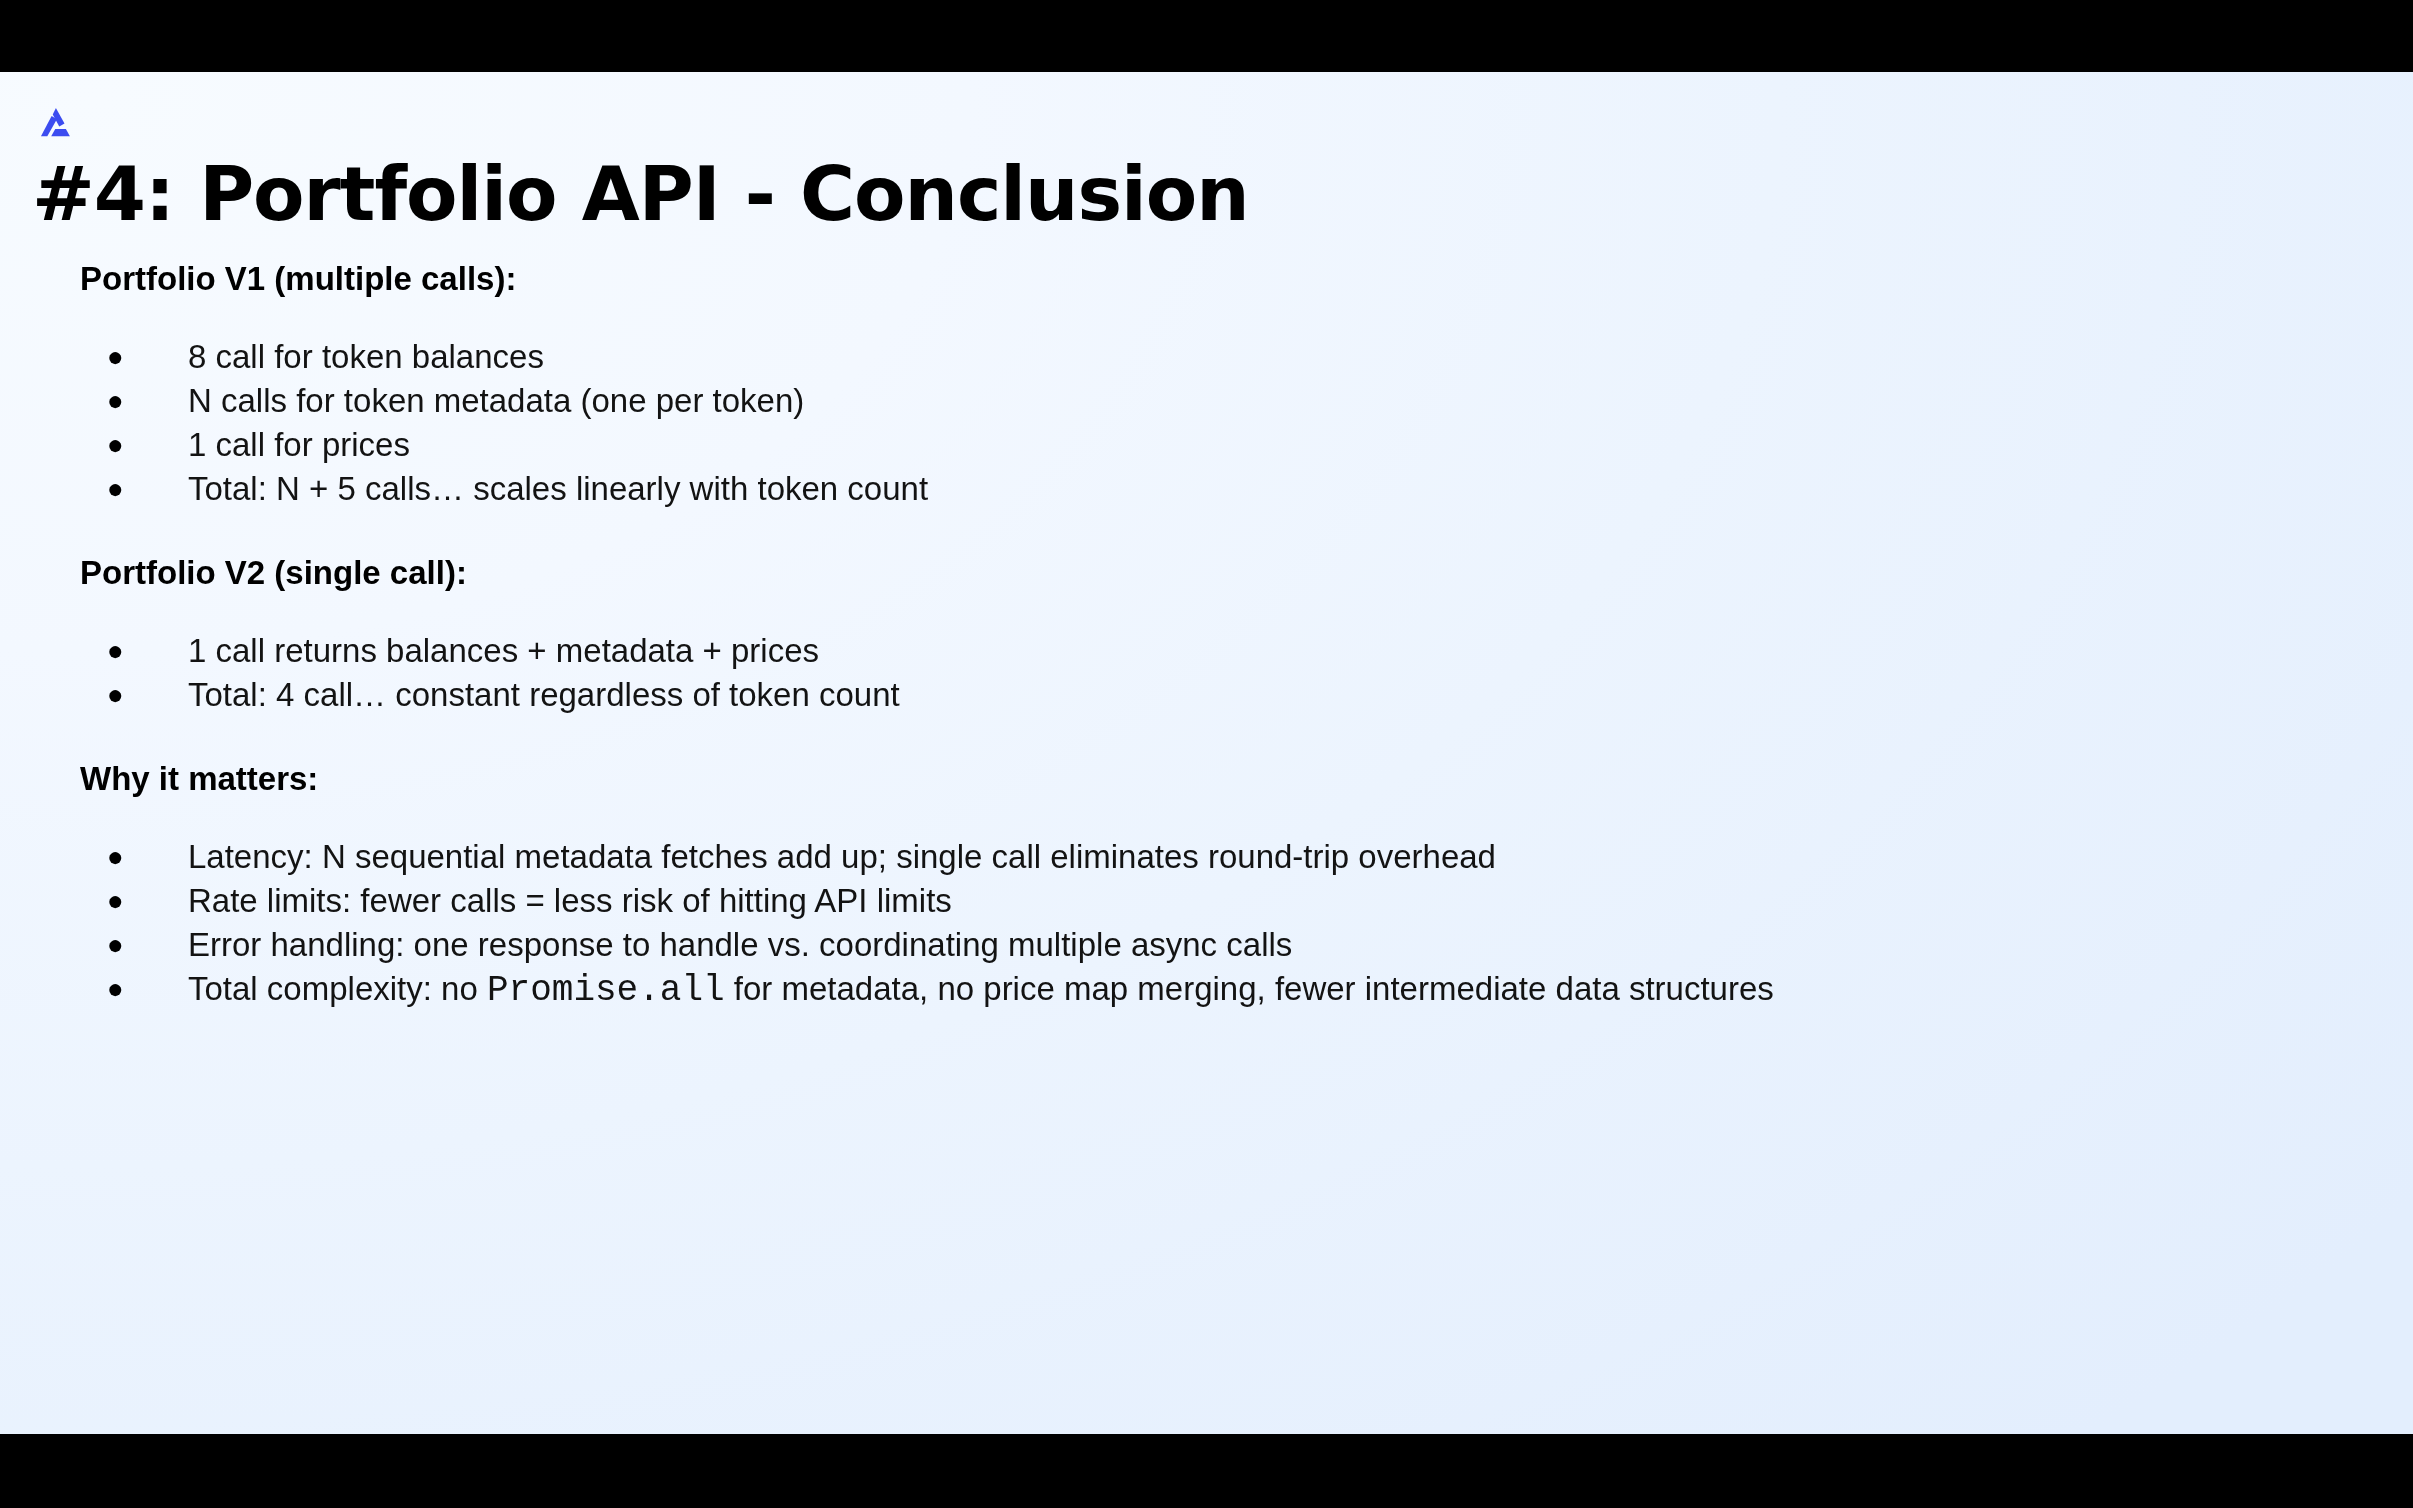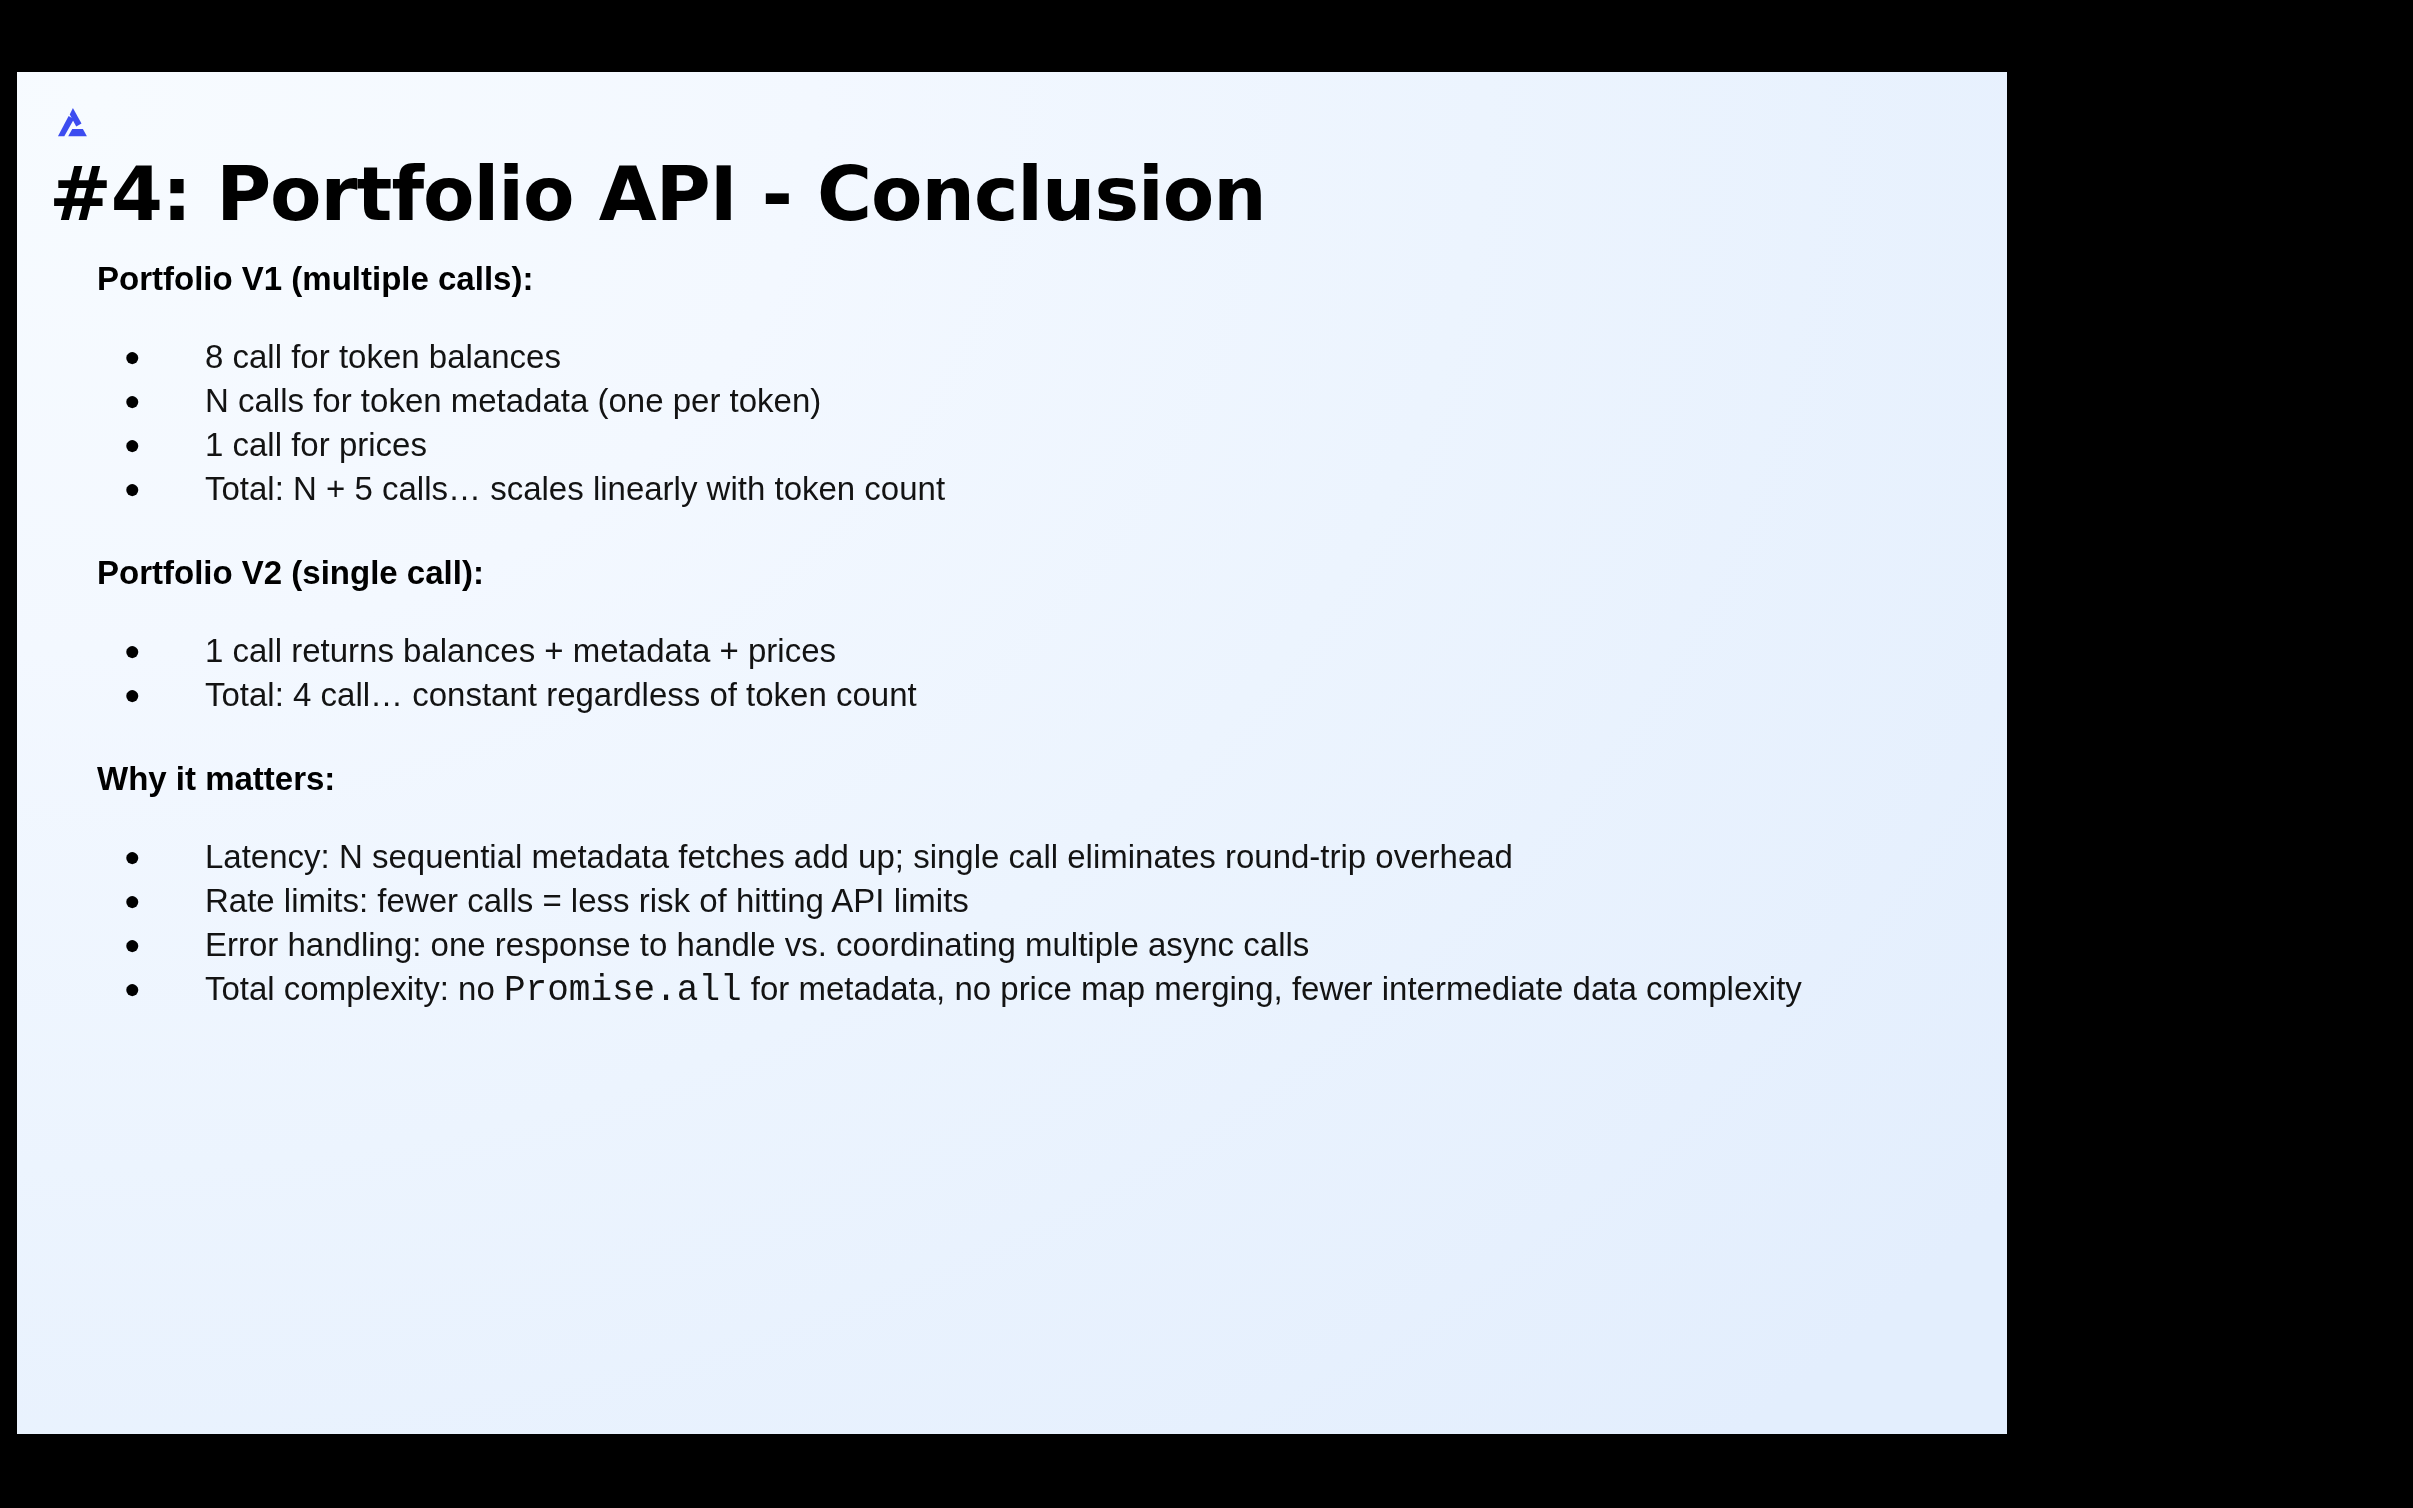--- a/index.html
+++ b/index.html
@@ -27,23 +27,23 @@
     left: 0;
     width: 2413px;
     background: #000000;
   }
   #bar-top    { top: 0;    height: 72px; }
   #bar-bottom { top: 1434px; height: 75px; }
 
   
   #slide {
     position: absolute;
-    left: 17px;
+    left: 0;
     top: 72px;
-    width: 1990px;
+    width: 2413px;
     height: 1362px;
     background:
       radial-gradient(120% 135% at 4% 2%, #f7fbff 0%, #f3f8ff 30%, #ecf4fe 58%, #e3eefd 100%);
     overflow: hidden;
   }
 
   
   #logo {
     position: absolute;
     left: 36px;
@@ -191,21 +191,21 @@
         </li>
         <li class="bullet-item">
           <span class="bullet-dot">●</span>
           <span class="lead">Rate limits</span><span class="bullet-text">: fewer calls = less risk of hitting API limits</span>
         </li>
         <li class="bullet-item">
           <span class="bullet-dot">●</span>
           <span class="lead">Error handling</span><span class="bullet-text">: one response to handle vs. coordinating multiple async calls</span>
         </li>
         <li class="bullet-item">
-          <span class="bullet-dot">●</span><span class="lead">Total complexity</span><span class="bullet-text">: no </span><code class="mono">Promise.all</code><span class="bullet-text"> for metadata, no price map merging, fewer intermediate data complexity</span>
+          <span class="bullet-dot">●</span><span class="lead">Total complexity</span><span class="bullet-text">: no </span><code class="mono">Promise.all</code><span class="bullet-text"> for metadata, no price map merging, fewer intermediate data structures</span>
         </li>
       </ul>
 
     </div>
   </div>
 
   <div id="bar-bottom" class="letterbox"></div>
 </div>
 
 

